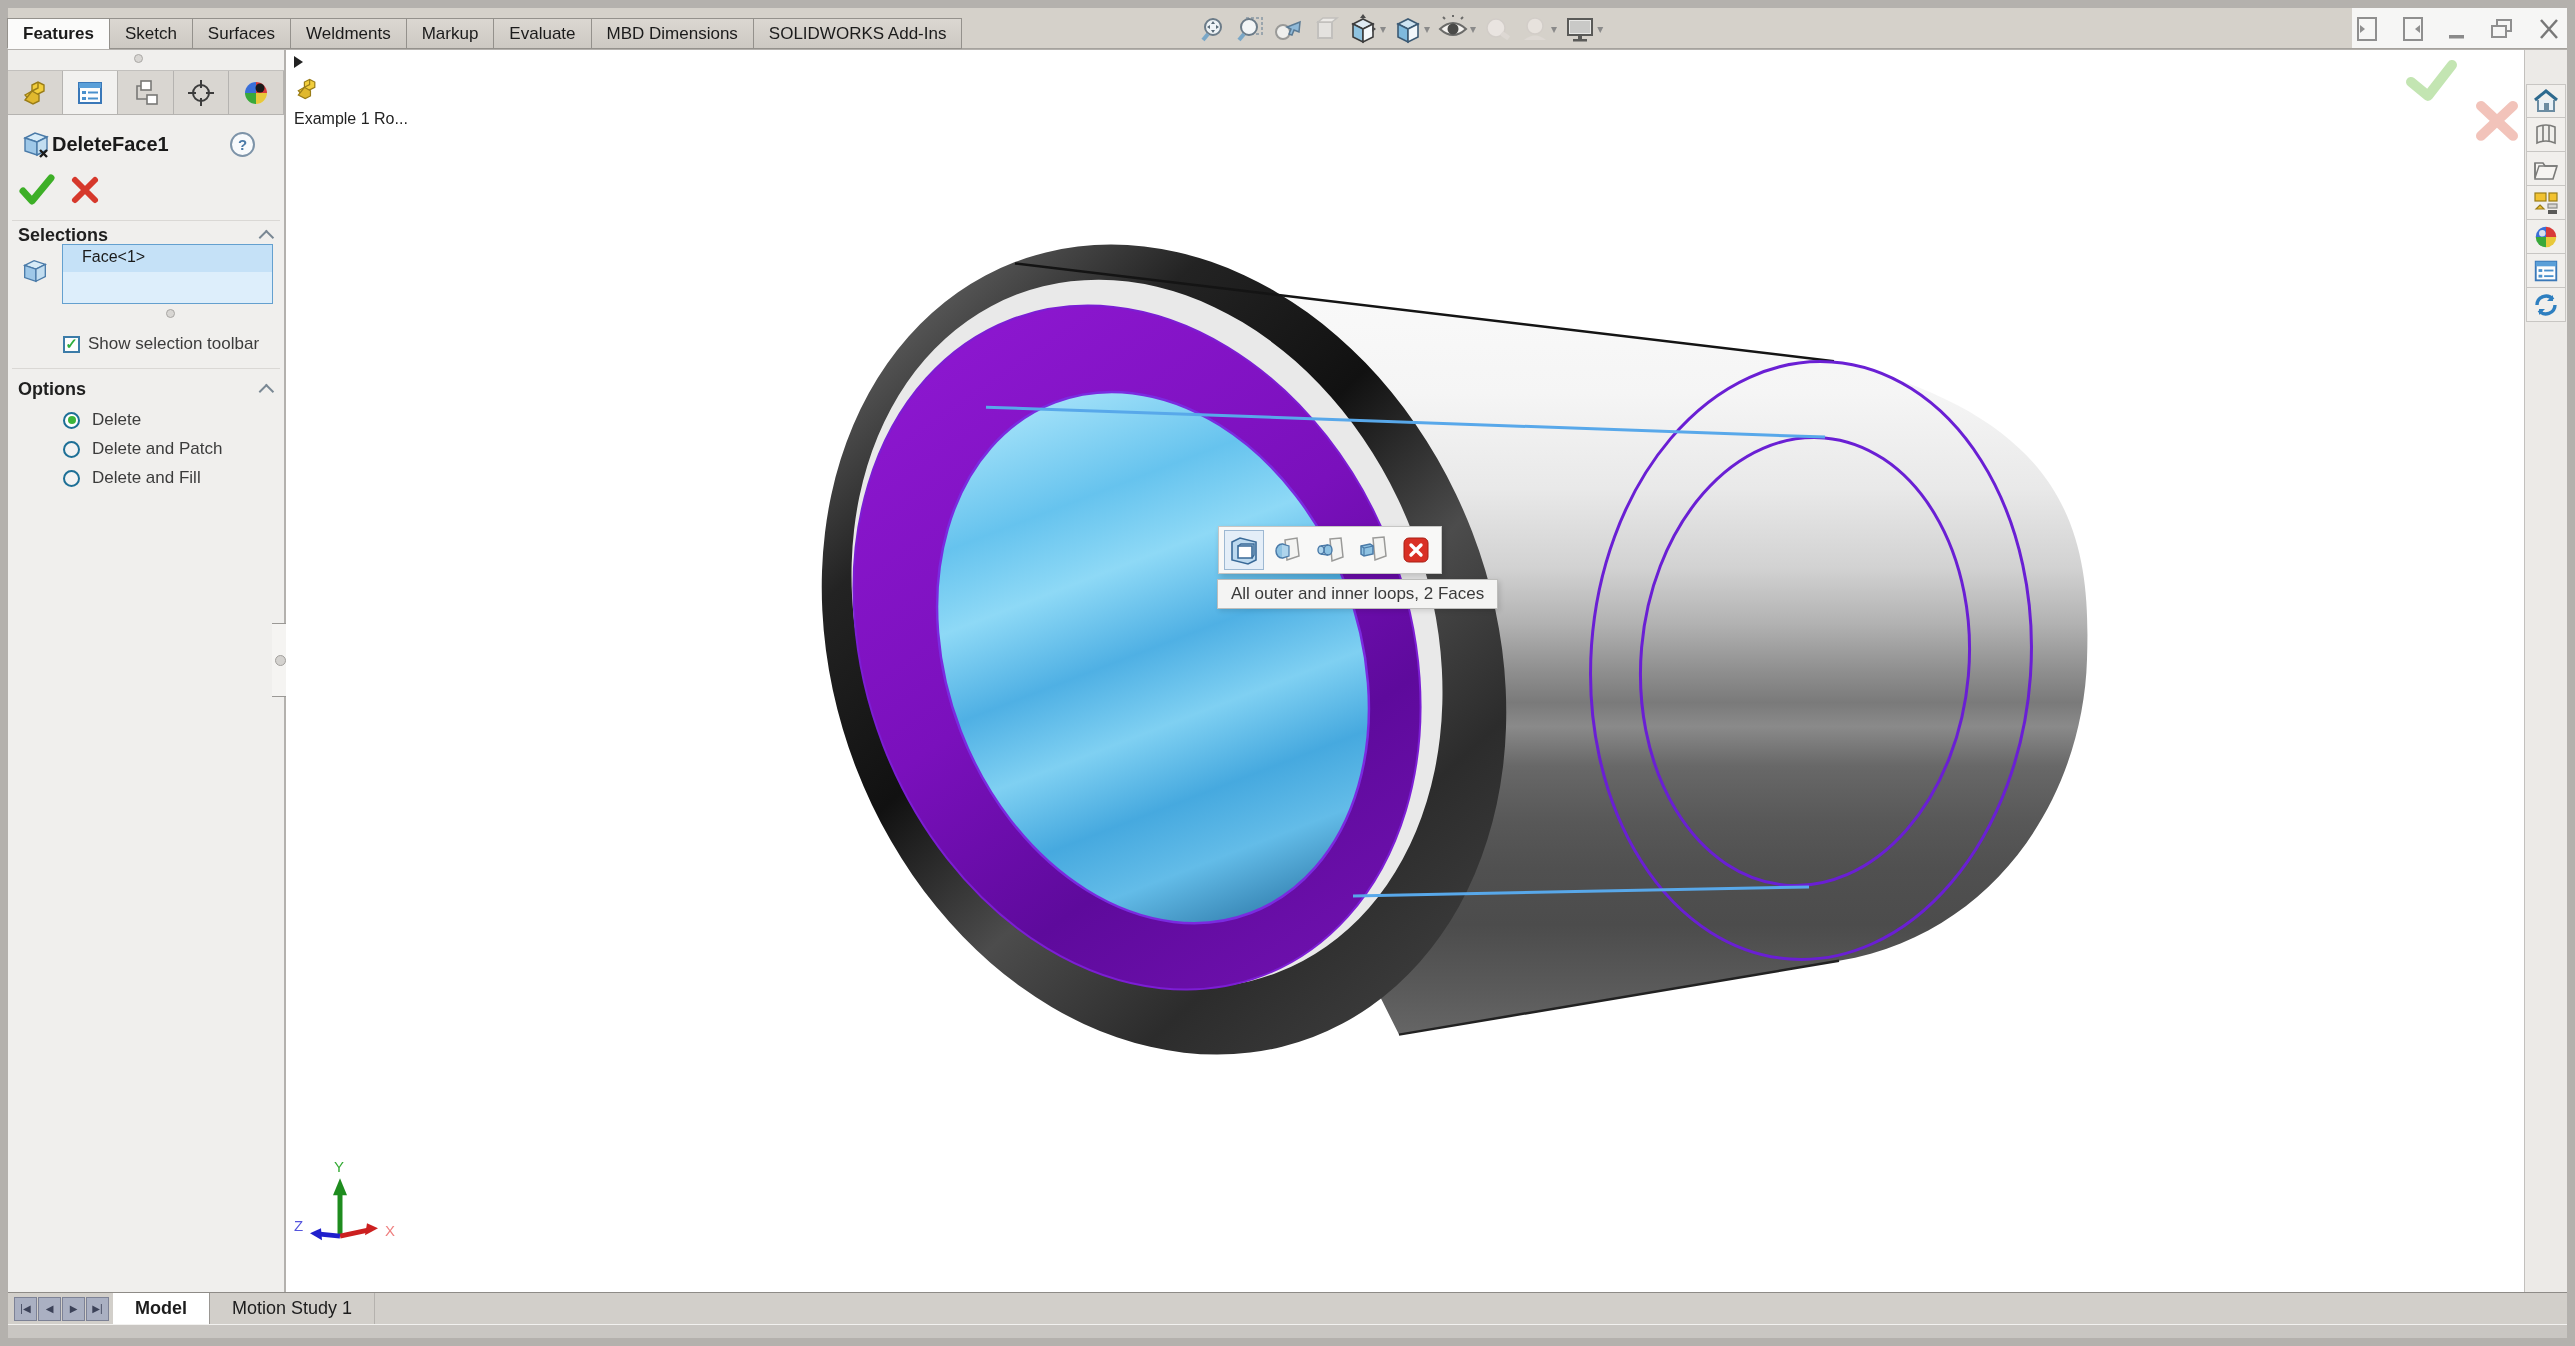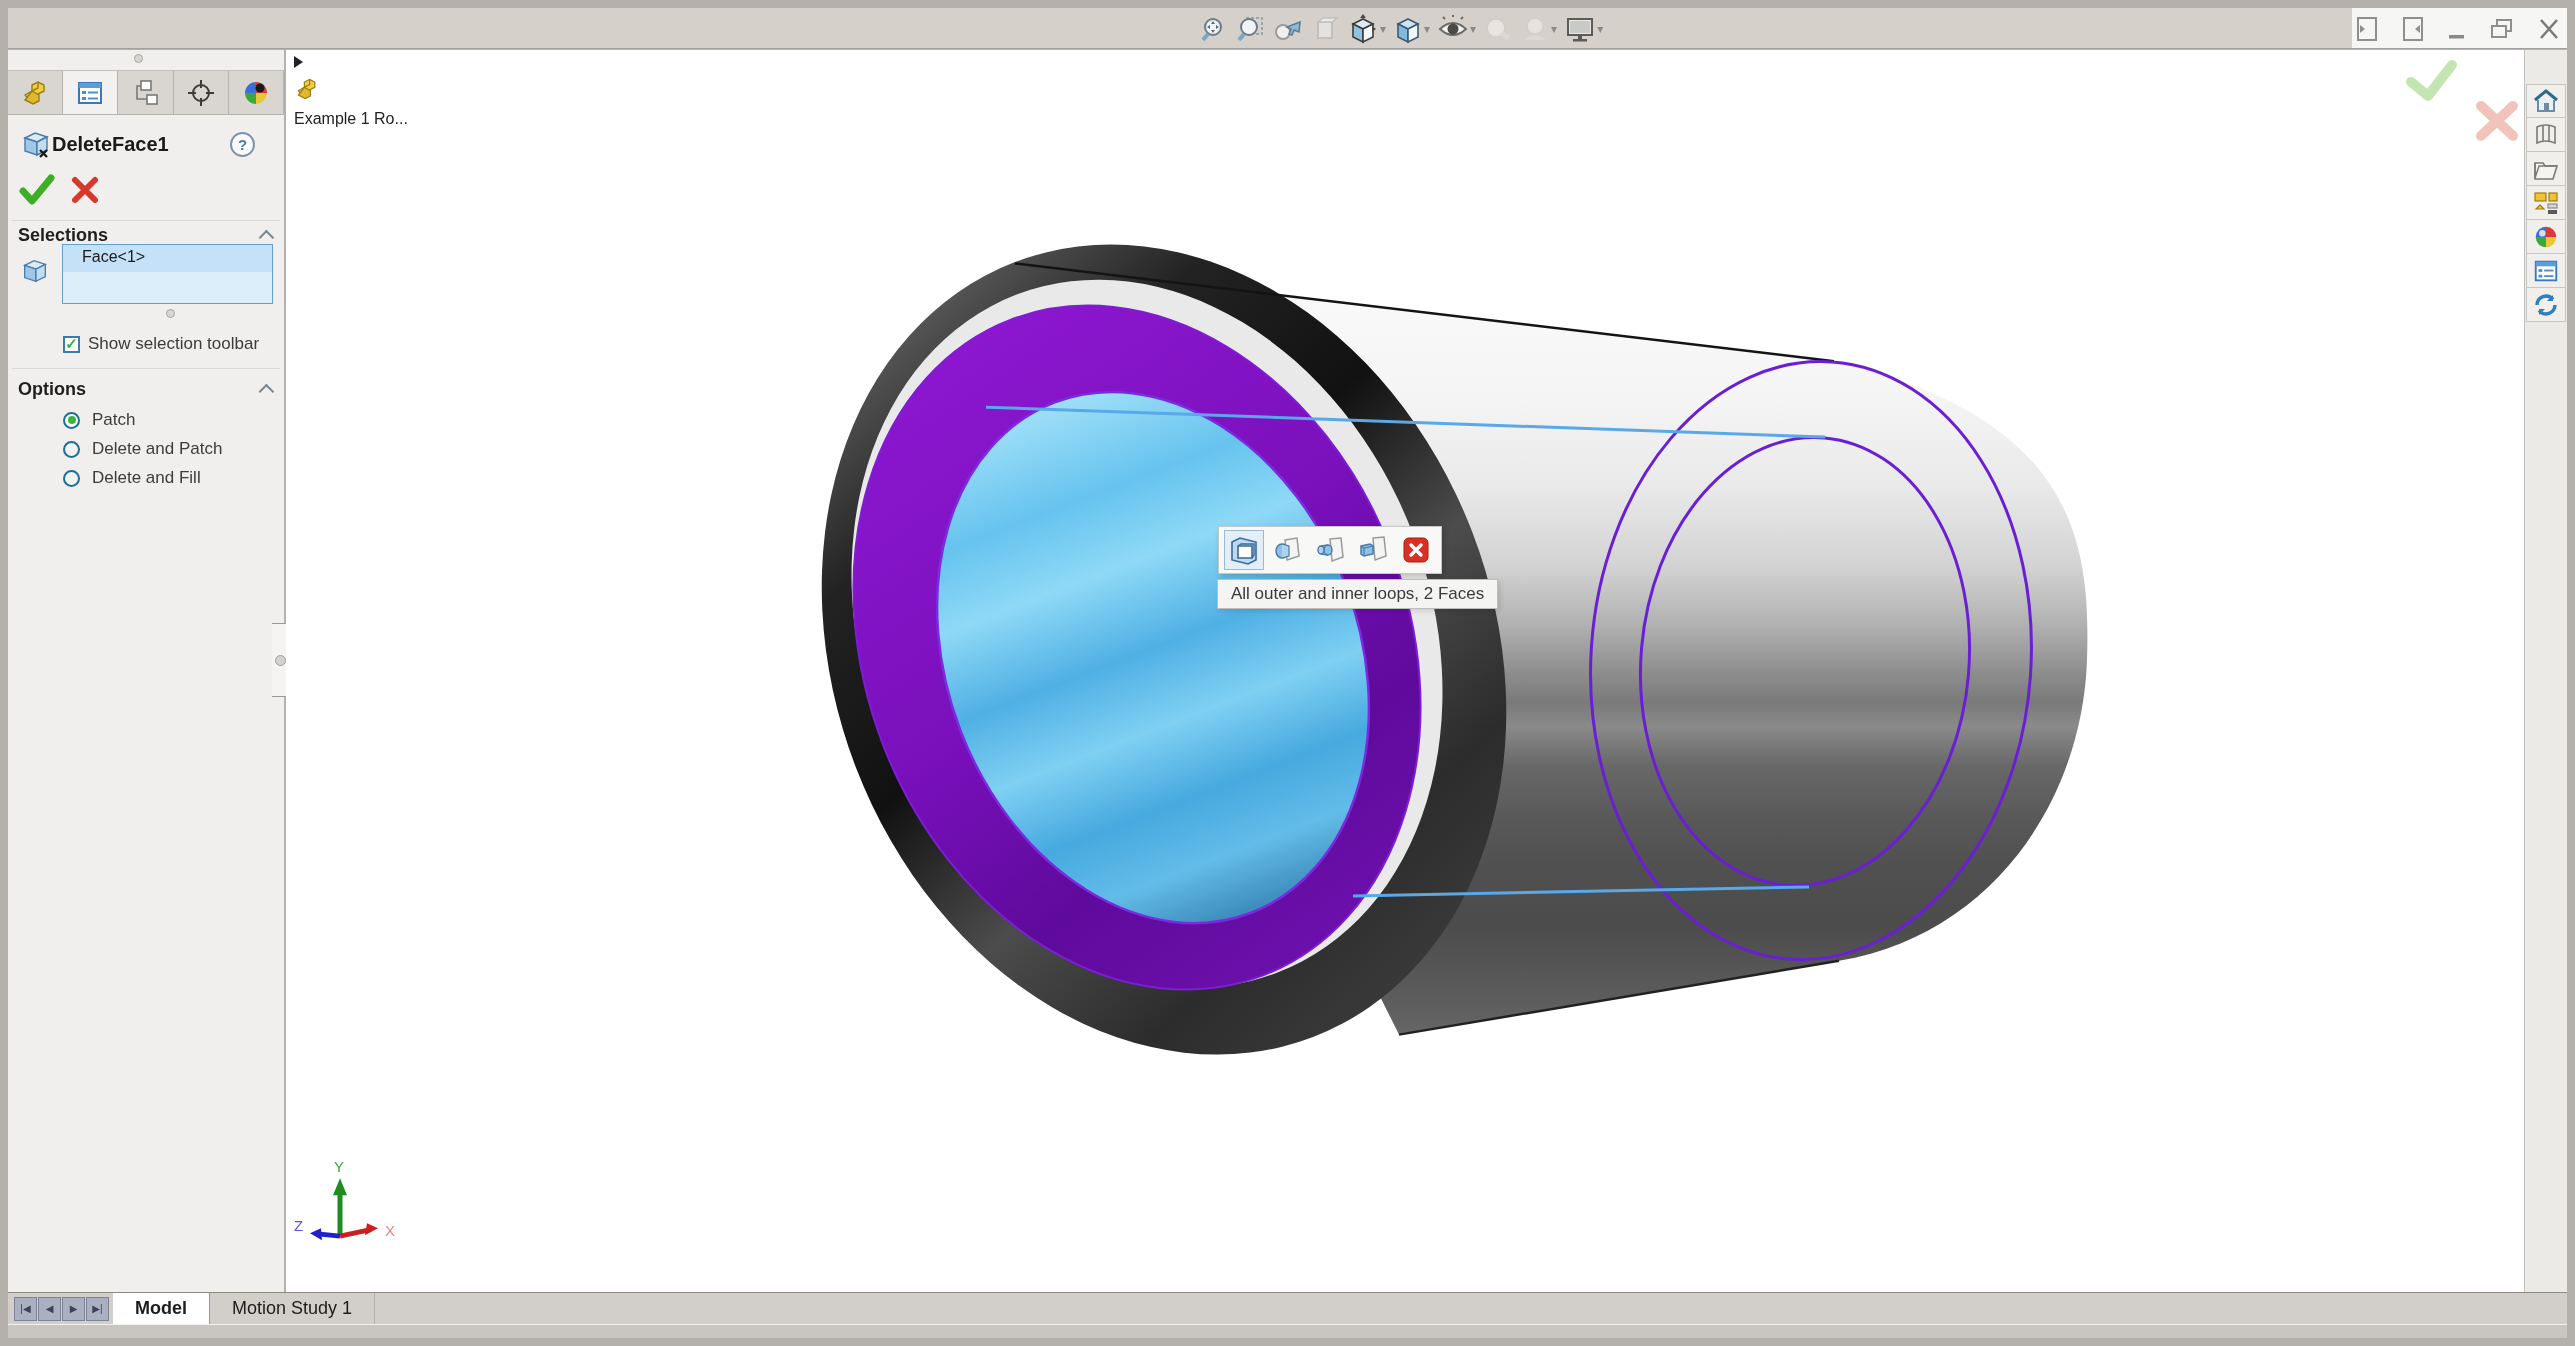--- a/index.html
+++ b/index.html
@@ -80,20 +80,30 @@
   .status-bar { position:absolute; left:0; right:0; bottom:0; height:14px; background:#c9c6c2; border-top:1px solid #f2f1ef; }
 </style>
 </head>
 <body>
 
 <div class="window">
 
   <div class="titlebar">
     <div class="titlebar-right"></div>
 
+    <div class="ribbon-tabs">
+      <div class="rtab active">Features</div>
+      <div class="rtab">Sketch</div>
+      <div class="rtab">Surfaces</div>
+      <div class="rtab">Weldments</div>
+      <div class="rtab">Markup</div>
+      <div class="rtab">Evaluate</div>
+      <div class="rtab">MBD Dimensions</div>
+      <div class="rtab">SOLIDWORKS Add-Ins</div>
+    </div>
 
     <div class="hu-toolbar">
       <div class="hu-btn">
         <svg width="30" height="30" viewBox="0 0 30 30">
           <circle cx="14" cy="13" r="8" fill="#eef3f6" stroke="#6b7b88" stroke-width="2"></circle>
           <line x1="9" y1="20" x2="4" y2="26" stroke="#7aa7c7" stroke-width="4"></line>
           <path d="M14 7 l2 3 h-4 Z M14 19 l2 -3 h-4 Z M8 13 l3 -2 v4 Z M20 13 l-3 -2 v4 Z" fill="#5a6b78"></path>
         </svg>
       </div>
       <div class="hu-btn">
@@ -283,21 +293,21 @@
 
     <div class="divider" style="top:318px"></div>
 
     <div class="sec-head" style="top:326px">
       <span class="sec-title">Options</span>
       <span class="chev"></span>
     </div>
 
     <div class="radio-row" style="top:360px">
       <span class="radio sel"></span>
-      <span class="lbl">Patch</span>
+      <span class="lbl">Delete</span>
     </div>
     <div class="radio-row" style="top:389px">
       <span class="radio"></span>
       <span class="lbl">Delete and Patch</span>
     </div>
     <div class="radio-row" style="top:418px">
       <span class="radio"></span>
       <span class="lbl">Delete and Fill</span>
     </div>
 

